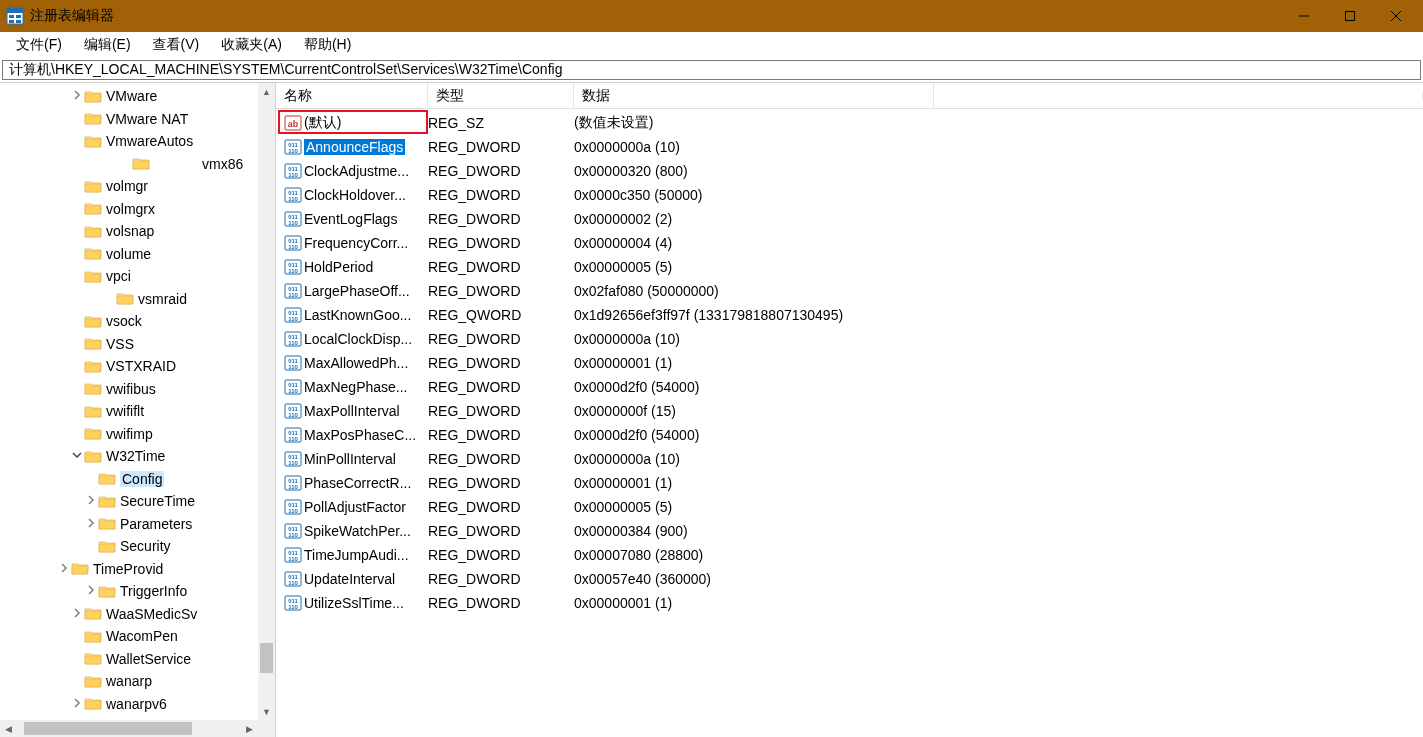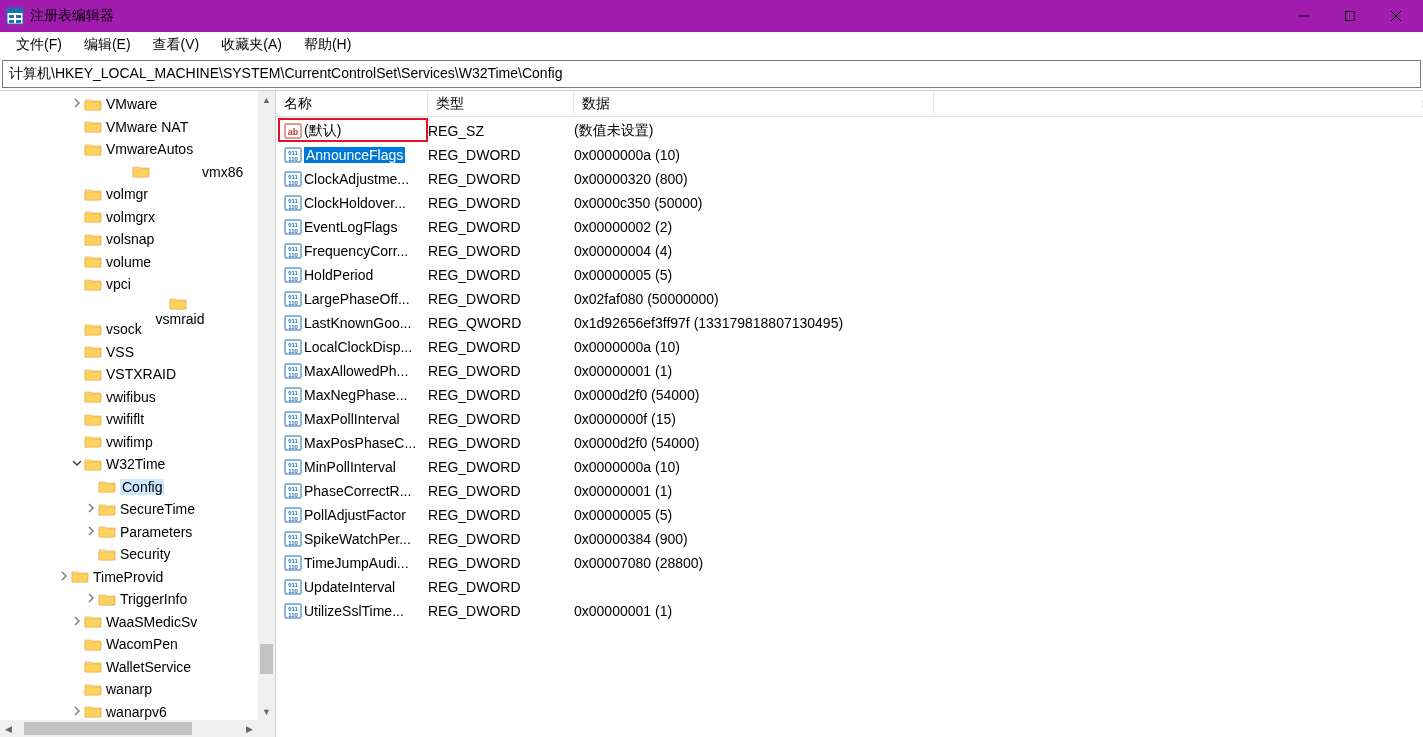--- a/index.html
+++ b/index.html
@@ -12,21 +12,21 @@
     overflow: hidden;
     display: flex;
     flex-direction: column;
   }
   
   .titlebar {
     height: 32px;
     display: flex;
     align-items: center;
     padding: 0 4px;
-    background: #a21caf;
+    background: #a16207;
   }
   .titlebar .app-icon {
     width: 18px;
     height: 18px;
     margin: 0 6px 0 2px;
     display: flex;
     align-items: center;
     justify-content: center;
   }
   .titlebar .title { font-size: 14px; color: #000; }
@@ -54,21 +54,21 @@
     font-size: 14px;
     color: #000;
   }
 
   
   .addressbar {
     border: 1px solid #7a7a7a;
     margin: 2px 2px 2px 2px;
     padding: 3px 6px;
     font-size: 14px;
-    height: 28px;
+    height: 20px;
     display: flex;
     align-items: center;
   }
 
   
   .main {
     flex: 1;
     display: flex;
     border-top: 1px solid #d0d0d0;
     min-height: 0;
@@ -359,21 +359,21 @@
             <span class="tree-label">volume</span>
           </div>
           <div class="tree-row" style="padding-left: 70px;">
             <span class="tree-toggle"></span>
             <span class="folder-icon"><svg class="folder-svg" width="18" height="15" viewBox="0 0 18 15">
                 <path d="M1 3 L1 13 L17 13 L17 4 L8 4 L7 3 Z" fill="#ffe08a" stroke="#d9a038" stroke-width="0.6"></path>
                 <path d="M1 5 L17 5 L16 13 L1 13 Z" fill="#ffd25e" stroke="#d9a038" stroke-width="0.4"></path>
               </svg></span>
             <span class="tree-label">vpci</span>
           </div>
-          <div class="tree-row" style="padding-left: 102px; flex-direction: column;">
+          <div class="tree-row" style="padding-left: 102px;">
             <span class="tree-toggle"></span>
             <span class="folder-icon"><svg class="folder-svg" width="18" height="15" viewBox="0 0 18 15">
                 <path d="M1 3 L1 13 L17 13 L17 4 L8 4 L7 3 Z" fill="#ffe08a" stroke="#d9a038" stroke-width="0.6"></path>
                 <path d="M1 5 L17 5 L16 13 L1 13 Z" fill="#ffd25e" stroke="#d9a038" stroke-width="0.4"></path>
               </svg></span>
             <span class="tree-label">vsmraid</span>
           </div>
           <div class="tree-row" style="padding-left: 70px;">
             <span class="tree-toggle"></span>
             <span class="folder-icon"><svg class="folder-svg" width="18" height="15" viewBox="0 0 18 15">
@@ -789,20 +789,21 @@
         <div class="list-row">
           <span class="val-icon">
             <svg width="18" height="18" viewBox="0 0 18 18">
               <rect x="1" y="2" width="16" height="14" rx="1" fill="#fff" stroke="#1a6fb5" stroke-width="1"></rect>
               <text x="9" y="9" font-size="6" text-anchor="middle" fill="#1a6fb5" font-family="sans-serif" font-weight="bold">011</text>
               <text x="9" y="15" font-size="6" text-anchor="middle" fill="#1a6fb5" font-family="sans-serif" font-weight="bold">110</text>
             </svg>
           </span>
           <span class="cell cell-name">UpdateInterval</span>
           <span class="cell cell-type">REG_DWORD</span>
+          <span class="cell cell-data">0x00057e40 (360000)</span>
         </div>
         <div class="list-row">
           <span class="val-icon">
             <svg width="18" height="18" viewBox="0 0 18 18">
               <rect x="1" y="2" width="16" height="14" rx="1" fill="#fff" stroke="#1a6fb5" stroke-width="1"></rect>
               <text x="9" y="9" font-size="6" text-anchor="middle" fill="#1a6fb5" font-family="sans-serif" font-weight="bold">011</text>
               <text x="9" y="15" font-size="6" text-anchor="middle" fill="#1a6fb5" font-family="sans-serif" font-weight="bold">110</text>
             </svg>
           </span>
           <span class="cell cell-name">UtilizeSslTime...</span>

